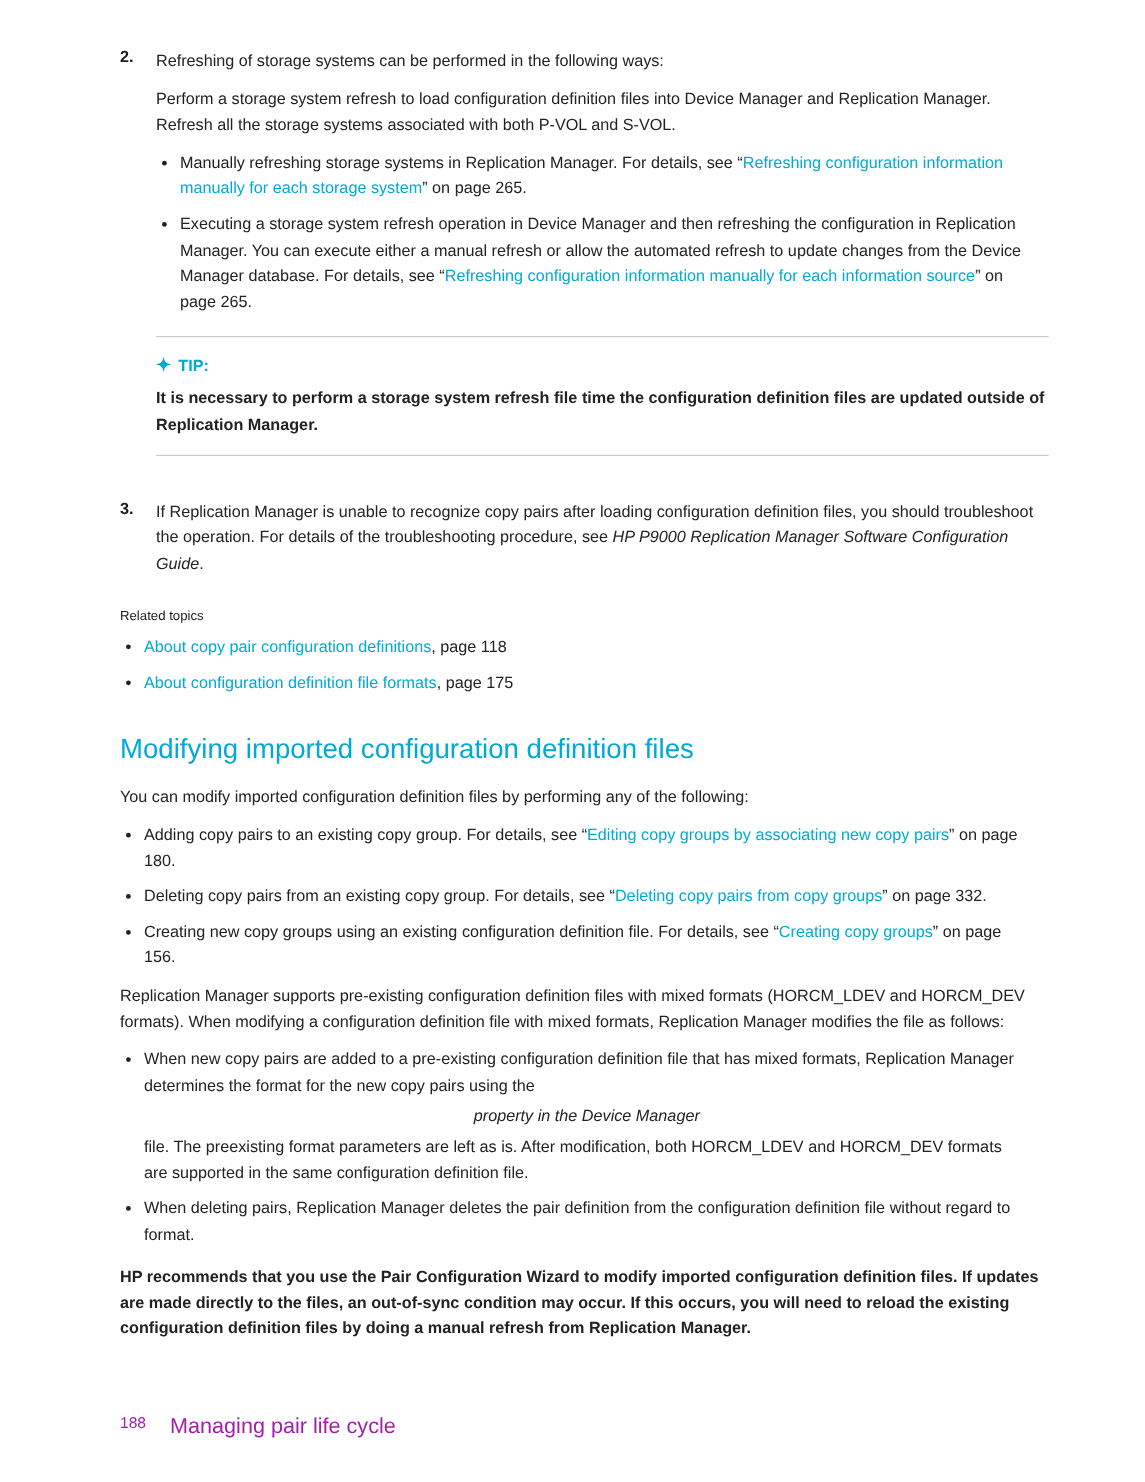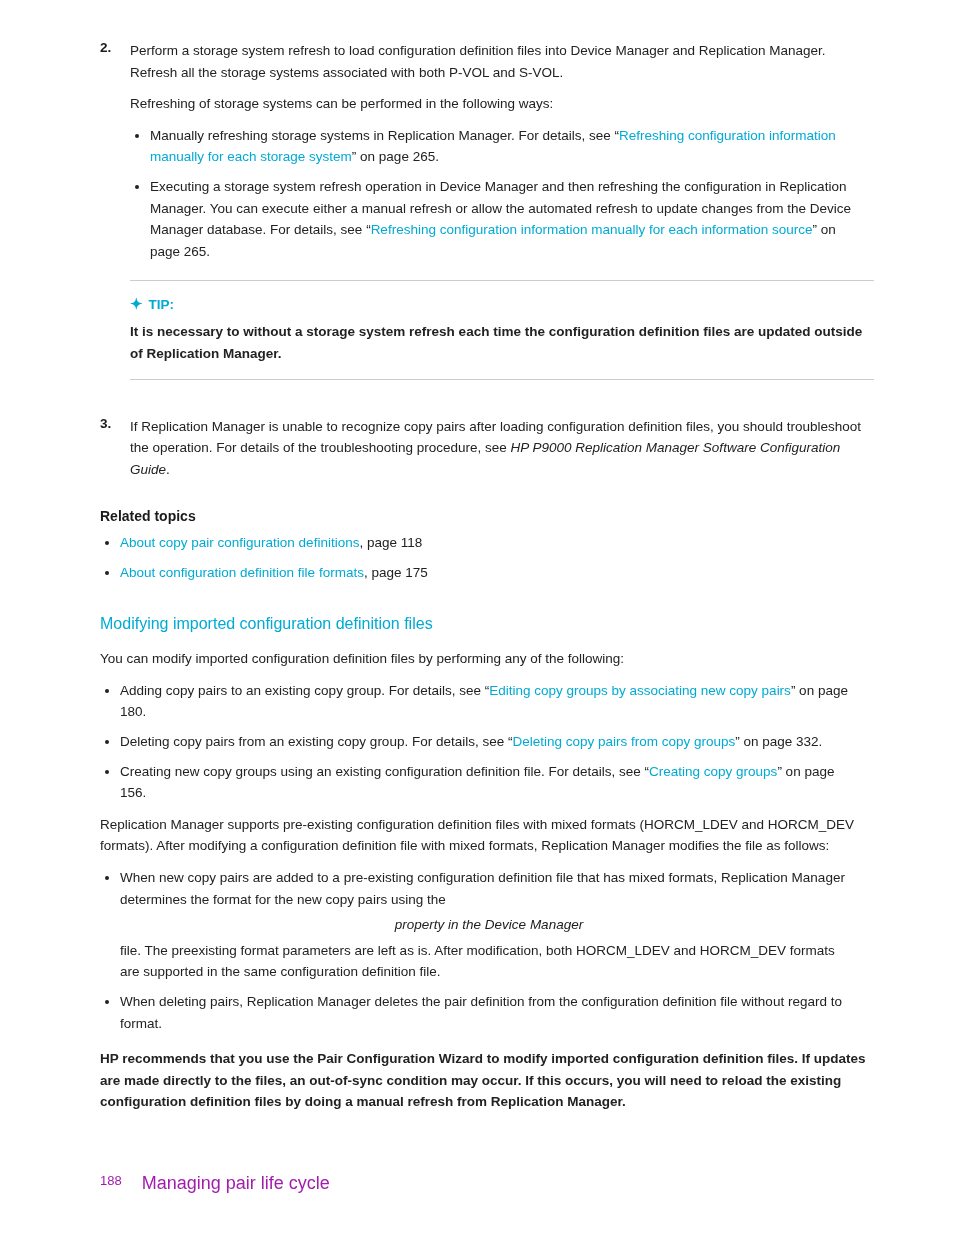--- a/index.html
+++ b/index.html
@@ -70,28 +70,28 @@
       font-size: 13.5px;
       color: #222;
       line-height: 1.6;
       font-weight: bold;
     }
     .related-topics {
       margin-top: 18px;
       margin-bottom: 18px;
     }
     .related-topics h4 {
-      font-size: 14px;
-      font-weight: bold;
+      font-size: 11px;
+      font-weight: normal;
       margin-bottom: 8px;
       color: #1a1a1a;
     }
     .section-heading {
       color: #00aad4;
-      font-size: 16px;
+      font-size: 23px;
       font-weight: normal;
       margin-top: 30px;
       margin-bottom: 14px;
       line-height: 1.3;
     }
     .italic {
       font-style: italic;
     }
     .footer {
       margin-top: 60px;
@@ -109,37 +109,37 @@
     }
   </style>
 </head>
 <body>
 
 <div class="page">
 
   <div class="numbered-item">
     <div class="num">2.</div>
     <div class="content">
+      <p>Refreshing of storage systems can be performed in the following ways:</p>
       <p>Perform a storage system refresh to load configuration definition files into Device Manager and Replication Manager. Refresh all the storage systems associated with both P-VOL and S-VOL.</p>
-      <p>Refreshing of storage systems can be performed in the following ways:</p>
       <ul>
         <li>
           <span>Manually refreshing storage systems in Replication Manager. For details, see “</span><a class="link">Refreshing configuration information manually for each storage system</a><span>” on page 265.</span>
         </li>
         <li>
           <span>Executing a storage system refresh operation in Device Manager and then refreshing the configuration in Replication Manager. You can execute either a manual refresh or allow the automated refresh to update changes from the Device Manager database. For details, see “</span><a class="link">Refreshing configuration information manually for each information source</a><span>” on page 265.</span>
         </li>
       </ul>
 
       <div class="tip-box">
         <div class="tip-header">
           <span class="tip-icon">✦</span>
           <span>TIP:</span>
         </div>
-        <div class="tip-body">It is necessary to without a storage system refresh each time the configuration definition files are updated outside of Replication Manager.</div>
+        <div class="tip-body">It is necessary to perform a storage system refresh file time the configuration definition files are updated outside of Replication Manager.</div>
       </div>
     </div>
   </div>
 
   <div class="numbered-item">
     <div class="num">3.</div>
     <div class="content">
       <p>
         <span>If Replication Manager is unable to recognize copy pairs after loading configuration definition files, you should troubleshoot the operation. For details of the troubleshooting procedure, see </span><span class="italic">HP P9000 Replication Manager Software Configuration Guide</span><span>.</span>
       </p>
@@ -167,21 +167,21 @@
       <span>Adding copy pairs to an existing copy group. For details, see “</span><a class="link">Editing copy groups by associating new copy pairs</a><span>” on page 180.</span>
     </li>
     <li>
       <span>Deleting copy pairs from an existing copy group. For details, see “</span><a class="link">Deleting copy pairs from copy groups</a><span>” on page 332.</span>
     </li>
     <li>
       <span>Creating new copy groups using an existing configuration definition file. For details, see “</span><a class="link">Creating copy groups</a><span>” on page 156.</span>
     </li>
   </ul>
 
-  <p>Replication Manager supports pre-existing configuration definition files with mixed formats (HORCM_LDEV and HORCM_DEV formats). After modifying a configuration definition file with mixed formats, Replication Manager modifies the file as follows:</p>
+  <p>Replication Manager supports pre-existing configuration definition files with mixed formats (HORCM_LDEV and HORCM_DEV formats). When modifying a configuration definition file with mixed formats, Replication Manager modifies the file as follows:</p>
 
   <ul>
     <li>
       <span>When new copy pairs are added to a pre-existing configuration definition file that has mixed formats, Replication Manager determines the format for the new copy pairs using the<br>
       <span style="display:block; text-align:center; margin: 4px 0; font-style: italic;">property in the Device Manager</span>
       file. The preexisting format parameters are left as is. After modification, both HORCM_LDEV and HORCM_DEV formats are supported in the same configuration definition file.</span>
     </li>
     <li>
       <span>When deleting pairs, Replication Manager deletes the pair definition from the configuration definition file without regard to format.</span>
     </li>

